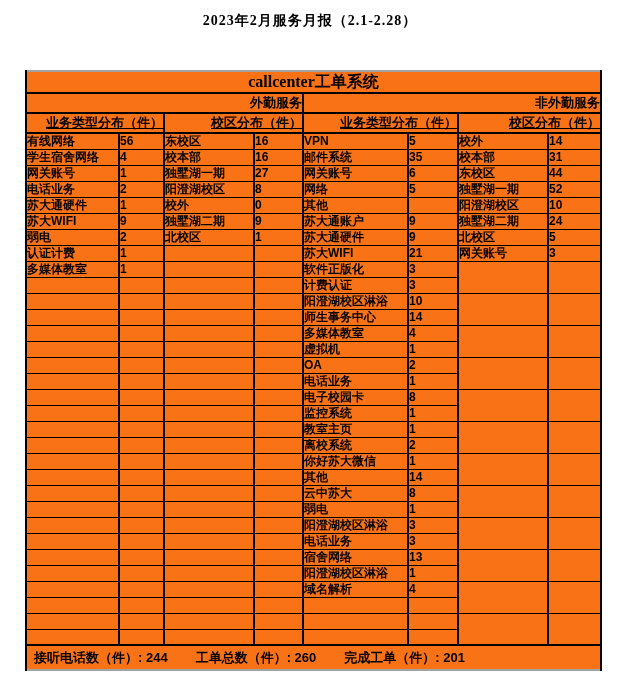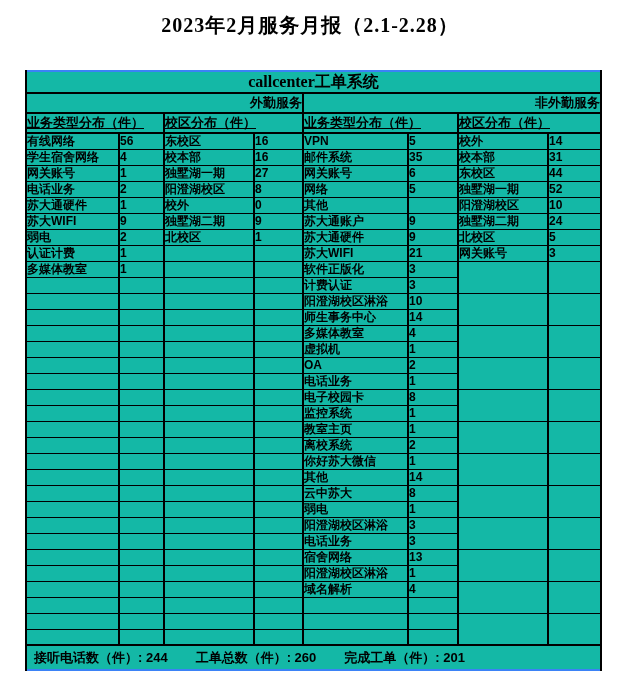--- a/index.html
+++ b/index.html
@@ -2,44 +2,44 @@
 <html><head>
 <meta charset="utf-8">
 <style>
   html,body{margin:0;padding:0;}
   body{
     width:620px;height:675px;position:relative;background:#ffffff;
     font-family:"Liberation Sans",sans-serif;color:#000;
   }
   .page-title{
     position:absolute;top:12px;left:0;width:620px;text-align:center;
-    font-family:"Liberation Serif",serif;font-weight:bold;font-size:20px;
+    font-family:"Liberation Serif",serif;font-weight:bold;font-size:14px;
     letter-spacing:1px;
   }
   table.report{
     position:absolute;left:25px;top:70px;width:575px;
-    table-layout:fixed;border-collapse:collapse;background:#14b8a6;
-    border:2px solid #3b82f6;
+    table-layout:fixed;border-collapse:collapse;background:#f97316;
+    border:2px solid #a3a3a3;
   }
   table.report td{
     border-top:1px solid #000;border-bottom:1px solid #000;
     border-left:2px solid #000;border-right:2px solid #000;
     padding:0;overflow:hidden;white-space:nowrap;
     font-weight:bold;font-size:12px;line-height:14px;
   }
   tr.title-row{height:22px;}
   tr.title-row td{
     text-align:center;font-family:"Liberation Serif",serif;
     font-size:16px;border-bottom-width:2px;
   }
   tr.section-row{height:20px;}
   tr.section-row td{text-align:right;font-size:13px;border-bottom-width:2px;}
   tr.header-row{height:20px;}
   tr.header-row td{
-    text-align:left;font-size:13px;text-decoration:underline;
+    text-align:right;font-size:13px;text-decoration:underline;
     border-bottom-width:2px;
   }
   tr.data-row{height:16px;}
   td.cell-label{padding-left:2px;text-align:left;}
   td.cell-value{padding-left:3px;text-align:left;}
   tr.footer-row{height:25px;}
   tr.footer-row td{border-top-width:2px;font-size:13px;padding-left:7px;}
   .footer-item{margin-right:28px;}
 </style>
 </head>

